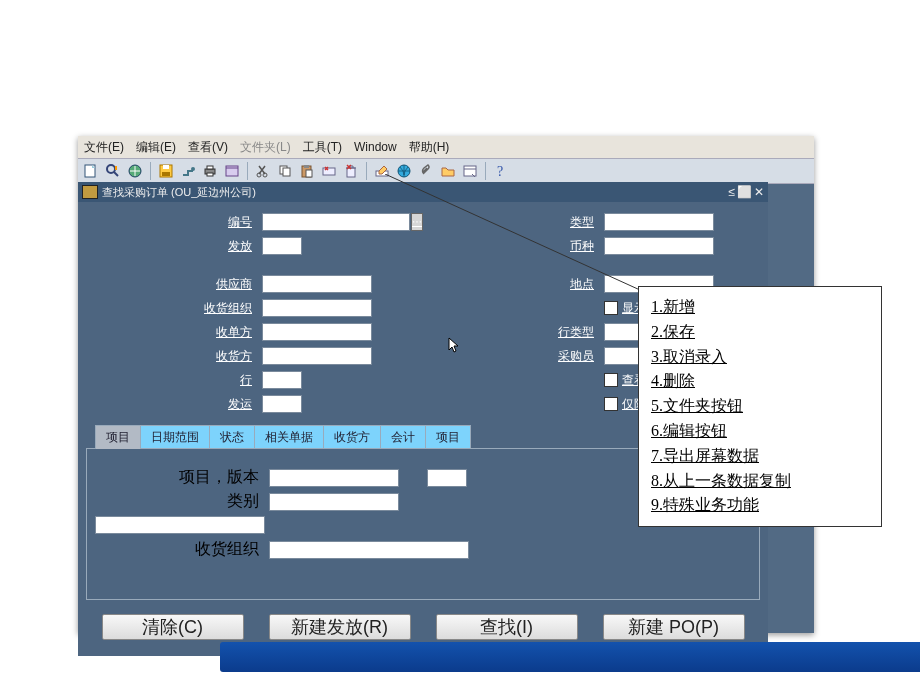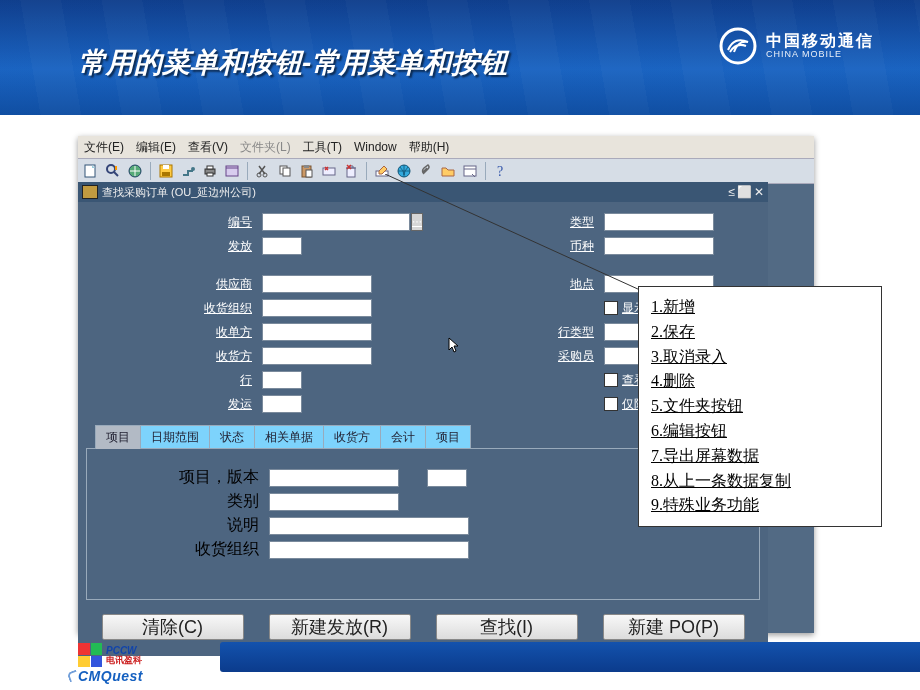--- a/index.html
+++ b/index.html
@@ -65,34 +65,20 @@
   .pccw-txt .r{color:#c22; font-size:9px;}
   .cmquest { font-family: Arial; font-weight:bold; color:#1560c0; font-size:14px; font-style:italic; letter-spacing:0.5px; position:relative;}
   .cmquest::before { content:""; position:absolute; left:-10px; top:3px; width:8px; height:8px; border:2px solid #1560c0; border-right:none; border-bottom:none; border-radius:50% 0 0 0; transform:rotate(-20deg); opacity:.6;}
   .footer-band { position:absolute; bottom:18px; left:220px; right:0; height:30px; background:linear-gradient(#1352ad,#0b3b8c); border-radius:3px 0 0 3px; }
 </style>
 </head>
 <body>
 
 <div class="slide">
 
-  <div class="header-band">
-    <div class="header-stripes"></div>
-    <div class="slide-title">常用的菜单和按钮-常用菜单和按钮</div>
-    <div class="cm-logo">
-      <svg width="40" height="40" viewBox="0 0 40 40">
-          <circle cx="20" cy="20" r="17" fill="none" stroke="#fff" stroke-width="3"></circle>
-          <path d="M10 24 q6 -14 20 -8 q-10 -2 -14 10 M12 26 q6 -10 16 -6" fill="none" stroke="#fff" stroke-width="2"></path>
-        </svg>
-      <div class="cm-text">
-        <span class="cn">中国移动通信</span>
-        <span class="en">CHINA MOBILE</span>
-      </div>
-    </div>
-  </div>
 
   <div class="app-frame">
     <div class="menubar">
       <span class="menuitem">文件(E)</span>
       <span class="menuitem">编辑(E)</span>
       <span class="menuitem">查看(V)</span>
       <span class="menuitem" style="color:#888">文件夹(L)</span>
       <span class="menuitem">工具(T)</span>
       <span class="menuitem">Window</span>
       <span class="menuitem">帮助(H)</span>
@@ -338,21 +324,20 @@
             <span class="lbl">项目，版本</span>
             <input class="txt" style="">
             <span></span>
             <input class="txt" style="">
           </div>
           <div class="item-row-wide">
             <span class="lbl">类别</span>
             <input class="txt" style="width: 130px;">
           </div>
           <div class="item-row-wide">
-            <span class="lbl">说明</span>
             <input class="txt" style="">
           </div>
           <div class="item-row-wide">
             <span class="lbl">收货组织</span>
             <input class="txt" style="">
           </div>
         </div>
 
       </div>
 
@@ -375,29 +360,14 @@
     <div class="ann-line">3.取消录入</div>
     <div class="ann-line">4.删除</div>
     <div class="ann-line">5.文件夹按钮</div>
     <div class="ann-line">6.编辑按钮</div>
     <div class="ann-line">7.导出屏幕数据</div>
     <div class="ann-line">8.从上一条数据复制</div>
     <div class="ann-line">9.特殊业务功能</div>
   </div>
 
   <div class="footer-band"></div>
-  <div class="footer-logos">
-    <div class="pccw">
-      <div class="pccw-sq">
-          <span></span>
-          <span></span>
-          <span></span>
-          <span></span>
-        </div>
-      <div class="pccw-txt">
-          <span class="b">PCCW</span>
-          <span class="r">电讯盈科</span>
-        </div>
-    </div>
-    <div class="cmquest">CMQuest</div>
-  </div>
 
 </div>
 
 </body></html>

